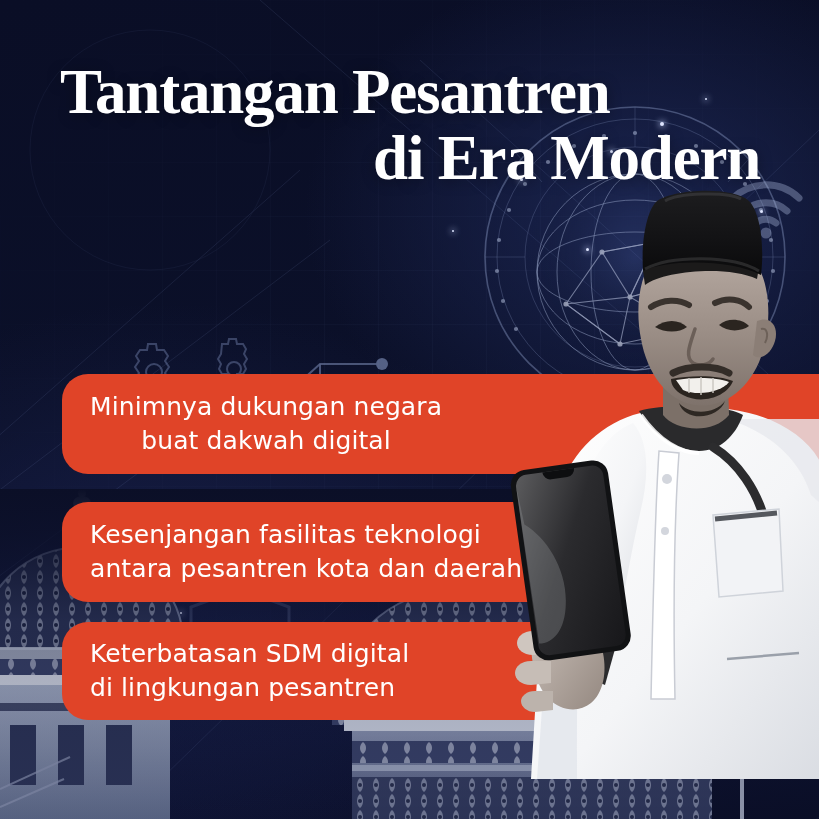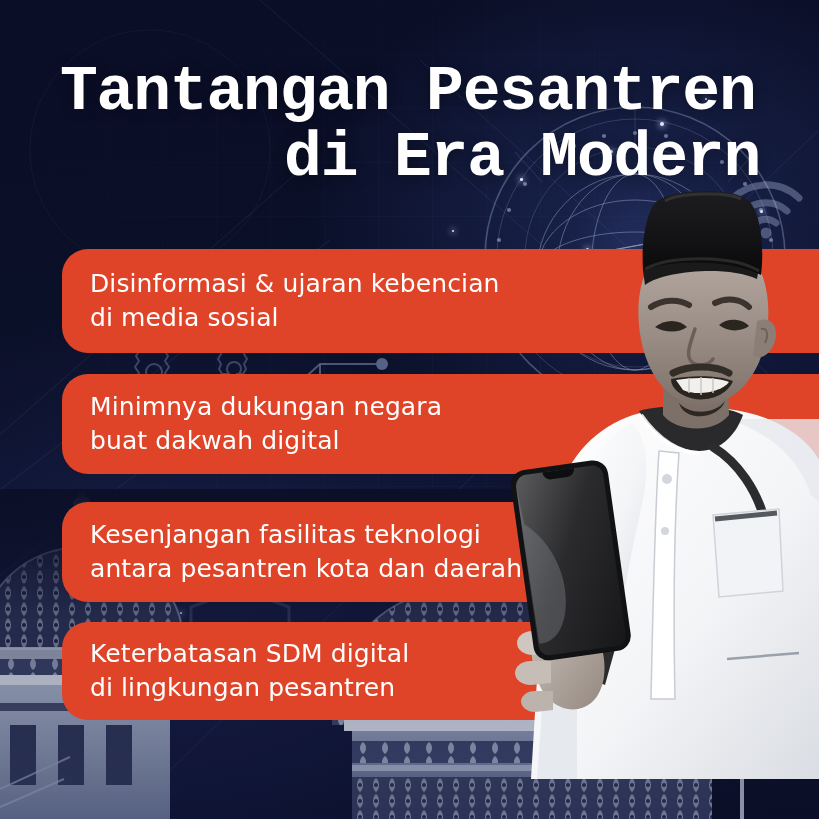--- a/index.html
+++ b/index.html
@@ -106,21 +106,21 @@
   
   .title {
     position:absolute;
     left:60px; top:60px;
     width:700px;
     color:#ffffff;
     font-size:63px;
     line-height:1.04;
     font-weight:700;
     letter-spacing:-1.2px;
-    font-family:Liberation Mono, monospace;
+    font-family:Liberation Serif, serif;
     text-shadow:0 2px 14px rgba(0,0,0,.35);
     z-index:5;
   }
   .title .l2 { display:block;text-align:right; }
 
   
   .cards { position:absolute; inset:0; z-index:6; }
   .card {
     position:absolute;
     left:62px;
@@ -134,21 +134,21 @@
     padding-left:28px;
     padding-right:20px;
     font-size:25px;
     line-height:1.36;
     font-weight:400;
     letter-spacing:.1px;
     font-family:"DejaVu Sans","Liberation Sans",sans-serif;
     white-space:pre-line;
   }
   .card.c1 { top:249px; height:104px; width:757px; }
-  .card.c2 { top:374px; height:100px; width:757px; }
+  .card.c2 { top:374px; height:100px; width:757px;text-align:center; }
   .card.c3 { top:502px; height:100px; width:757px; }
   .card.c4 { top:622px; height:98px;  width:757px; }
 
   
   .person {
     position:absolute;
     right:-8px; bottom:40px;
     width:400px; height:600px;
     z-index:8;
     pointer-events:none;
@@ -391,24 +391,20 @@
     </svg>
   </div>
   <div class="mosque-fade"></div>
 
   <h1 class="title">
     <span>Tantangan Pesantren</span>
     <span class="l2">di Era Modern</span>
   </h1>
 
   <div class="cards">
-    <div class="card c1">
-      <div class="txt">Disinformasi &amp; ujaran kebencian
-di media sosial</div>
-    </div>
     <div class="card c2">
       <div class="txt">Minimnya dukungan negara
 buat dakwah digital</div>
     </div>
     <div class="card c3">
       <div class="txt">Kesenjangan fasilitas teknologi
 antara pesantren kota dan daerah</div>
     </div>
     <div class="card c4">
       <div class="txt">Keterbatasan SDM digital

